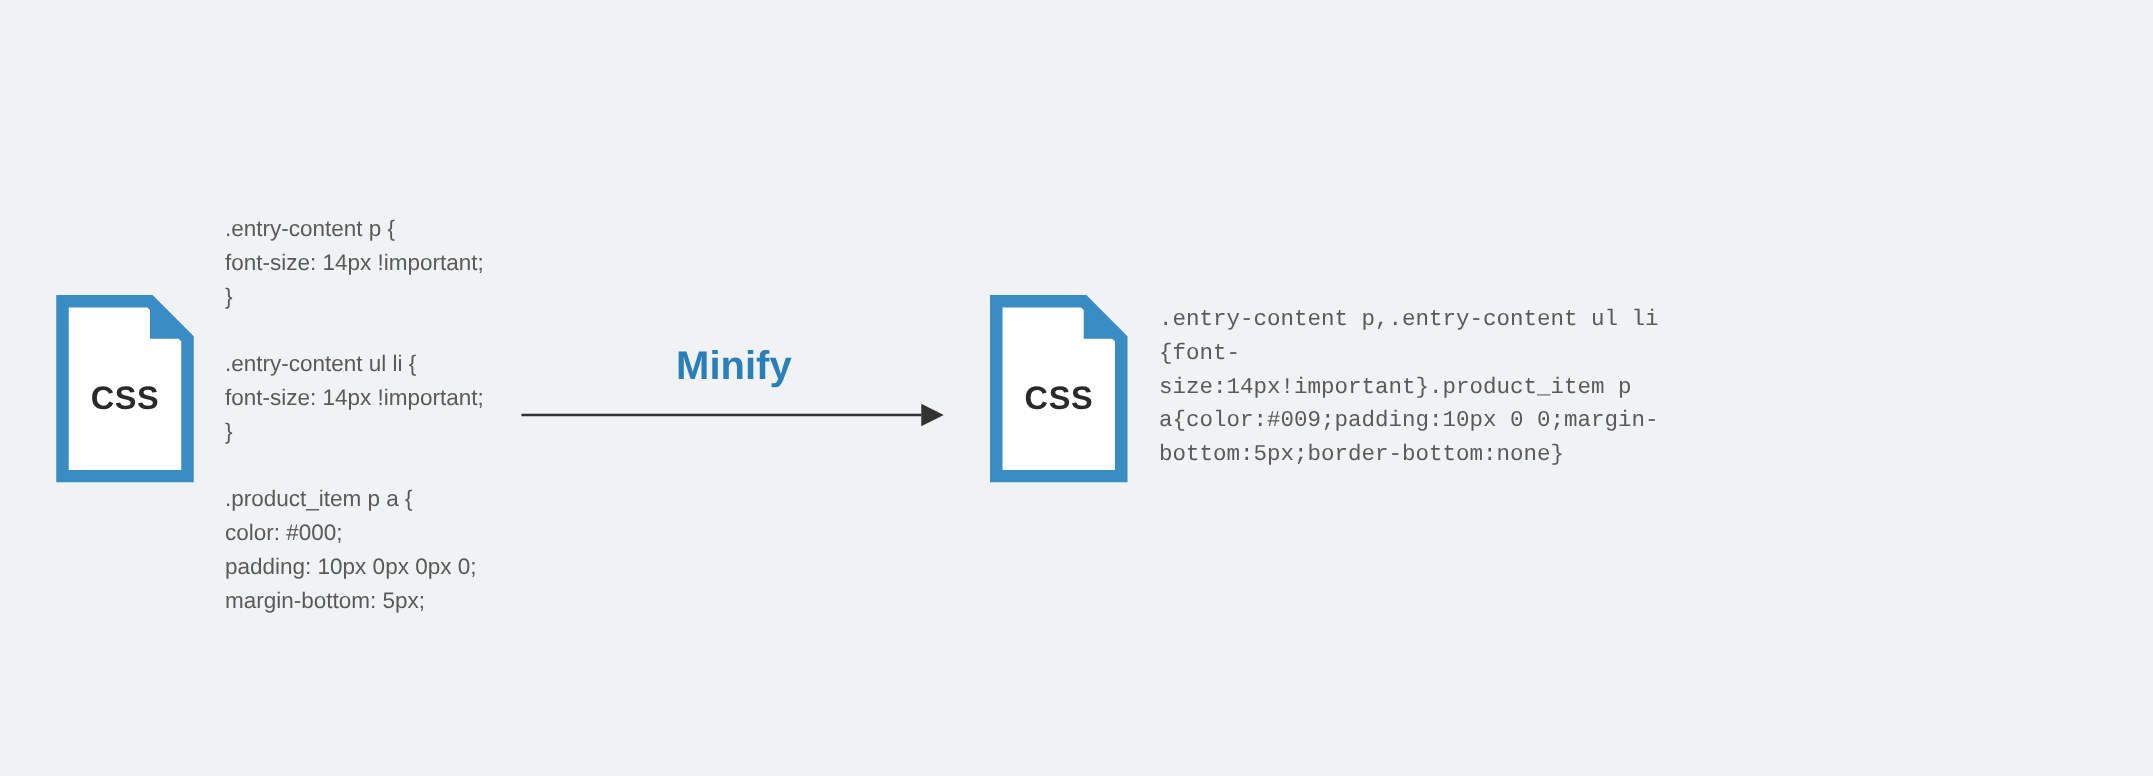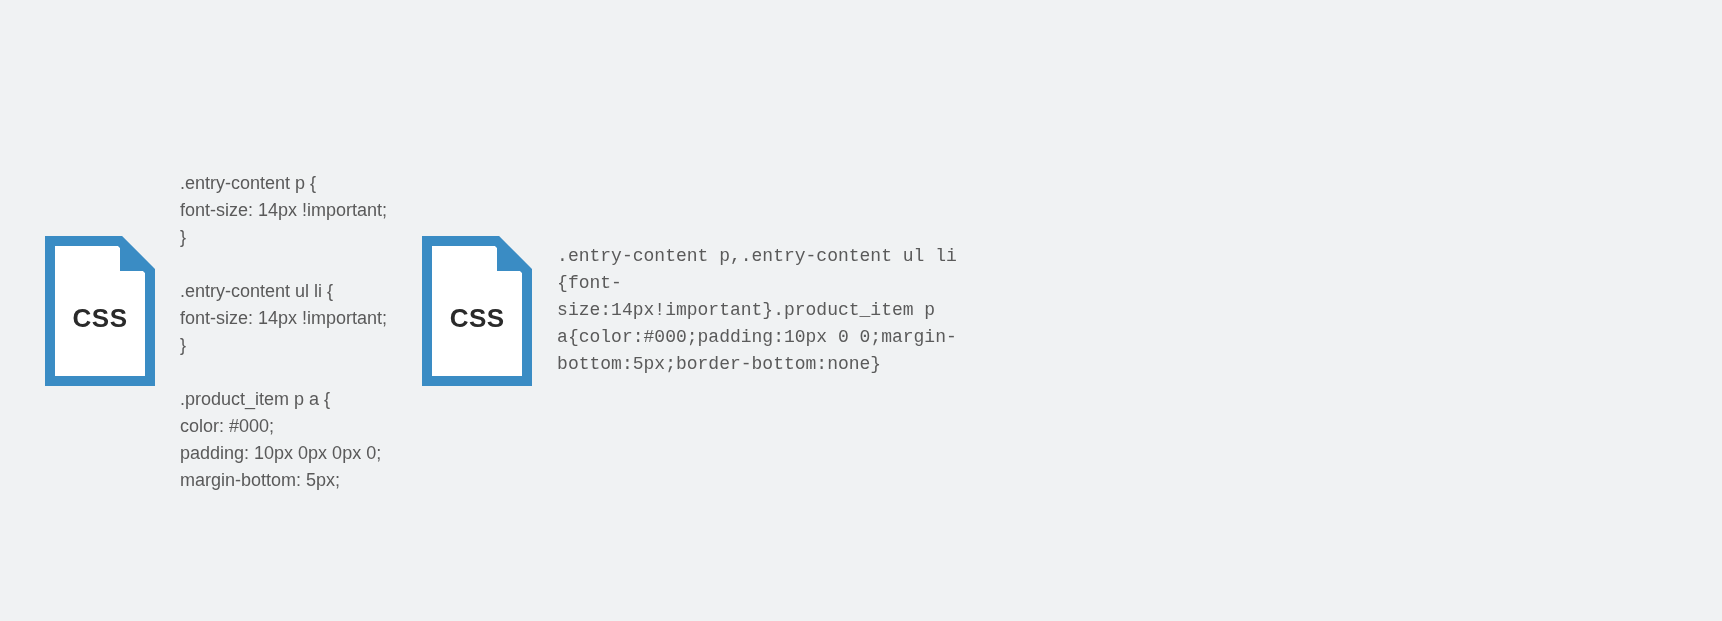--- a/index.html
+++ b/index.html
@@ -99,25 +99,32 @@
 .entry-content ul li {
 font-size: 14px !important;
 }
 
 .product_item p a {
 color: #000;
 padding: 10px 0px 0px 0;
 margin-bottom: 5px;</div>
   </div>
 
+  <div class="arrow-section">
+    <div class="arrow-label">Minify</div>
+    <svg class="arrow-line" viewBox="0 0 340 30">
+      <line x1="0" y1="15" x2="320" y2="15" stroke="#333" stroke-width="2"></line>
+      <path d="M 320 6 L 338 15 L 320 24 Z" fill="#333"></path>
+    </svg>
+  </div>
 
   <div class="block">
     <div class="file-icon">
       <svg viewBox="0 0 120 150">
         <path d="M 10 5 L 80 5 L 110 35 L 110 145 L 10 145 Z" fill="#ffffff" stroke="#3a8cc4" stroke-width="10" stroke-linejoin="miter"></path>
         <path d="M 80 5 L 80 35 L 110 35 Z" fill="#3a8cc4"></path>
       </svg>
       <div class="file-label">CSS</div>
     </div>
-    <div class="code-text-mono">.entry-content p,.entry-content ul li {font-size:14px!important}.product_item p a{color:#000;padding:10px 0 0;margin-bottom:5px;border-bottom:none}</div>
+    <div class="code-text-mono">.entry-content p,.entry-content ul li {font-size:14px!important}.product_item p a{color:#009;padding:10px 0 0;margin-bottom:5px;border-bottom:none}</div>
   </div>
 
 </div>
 
 </body></html>

